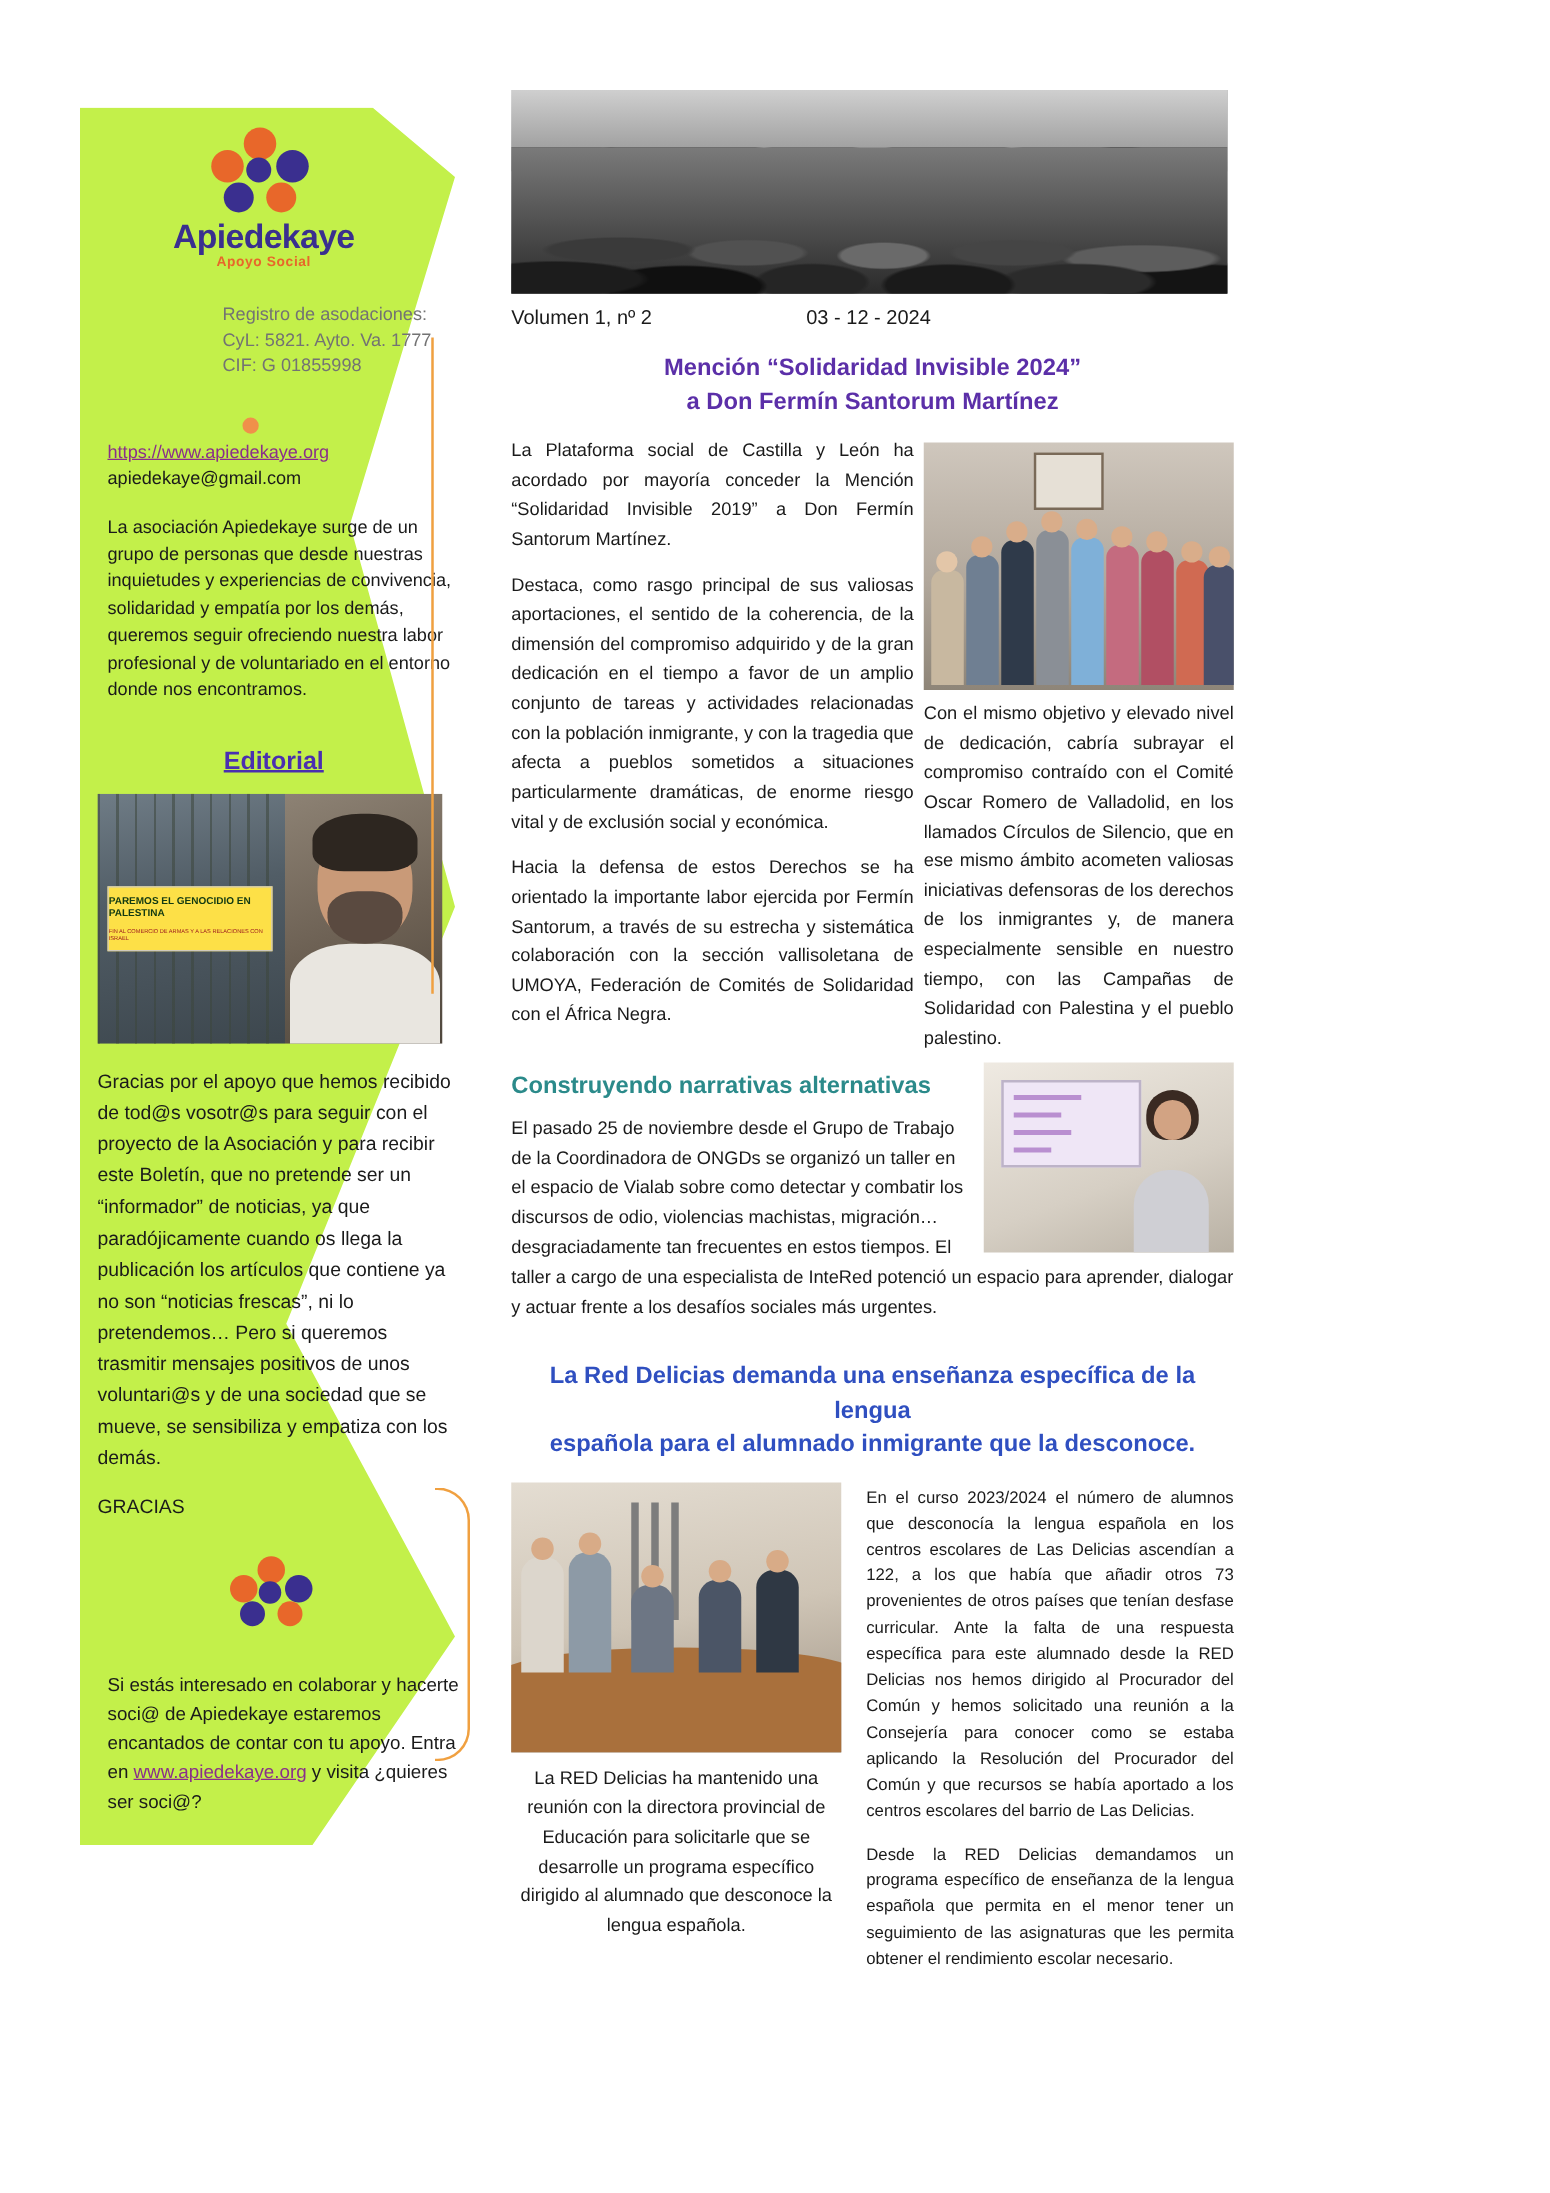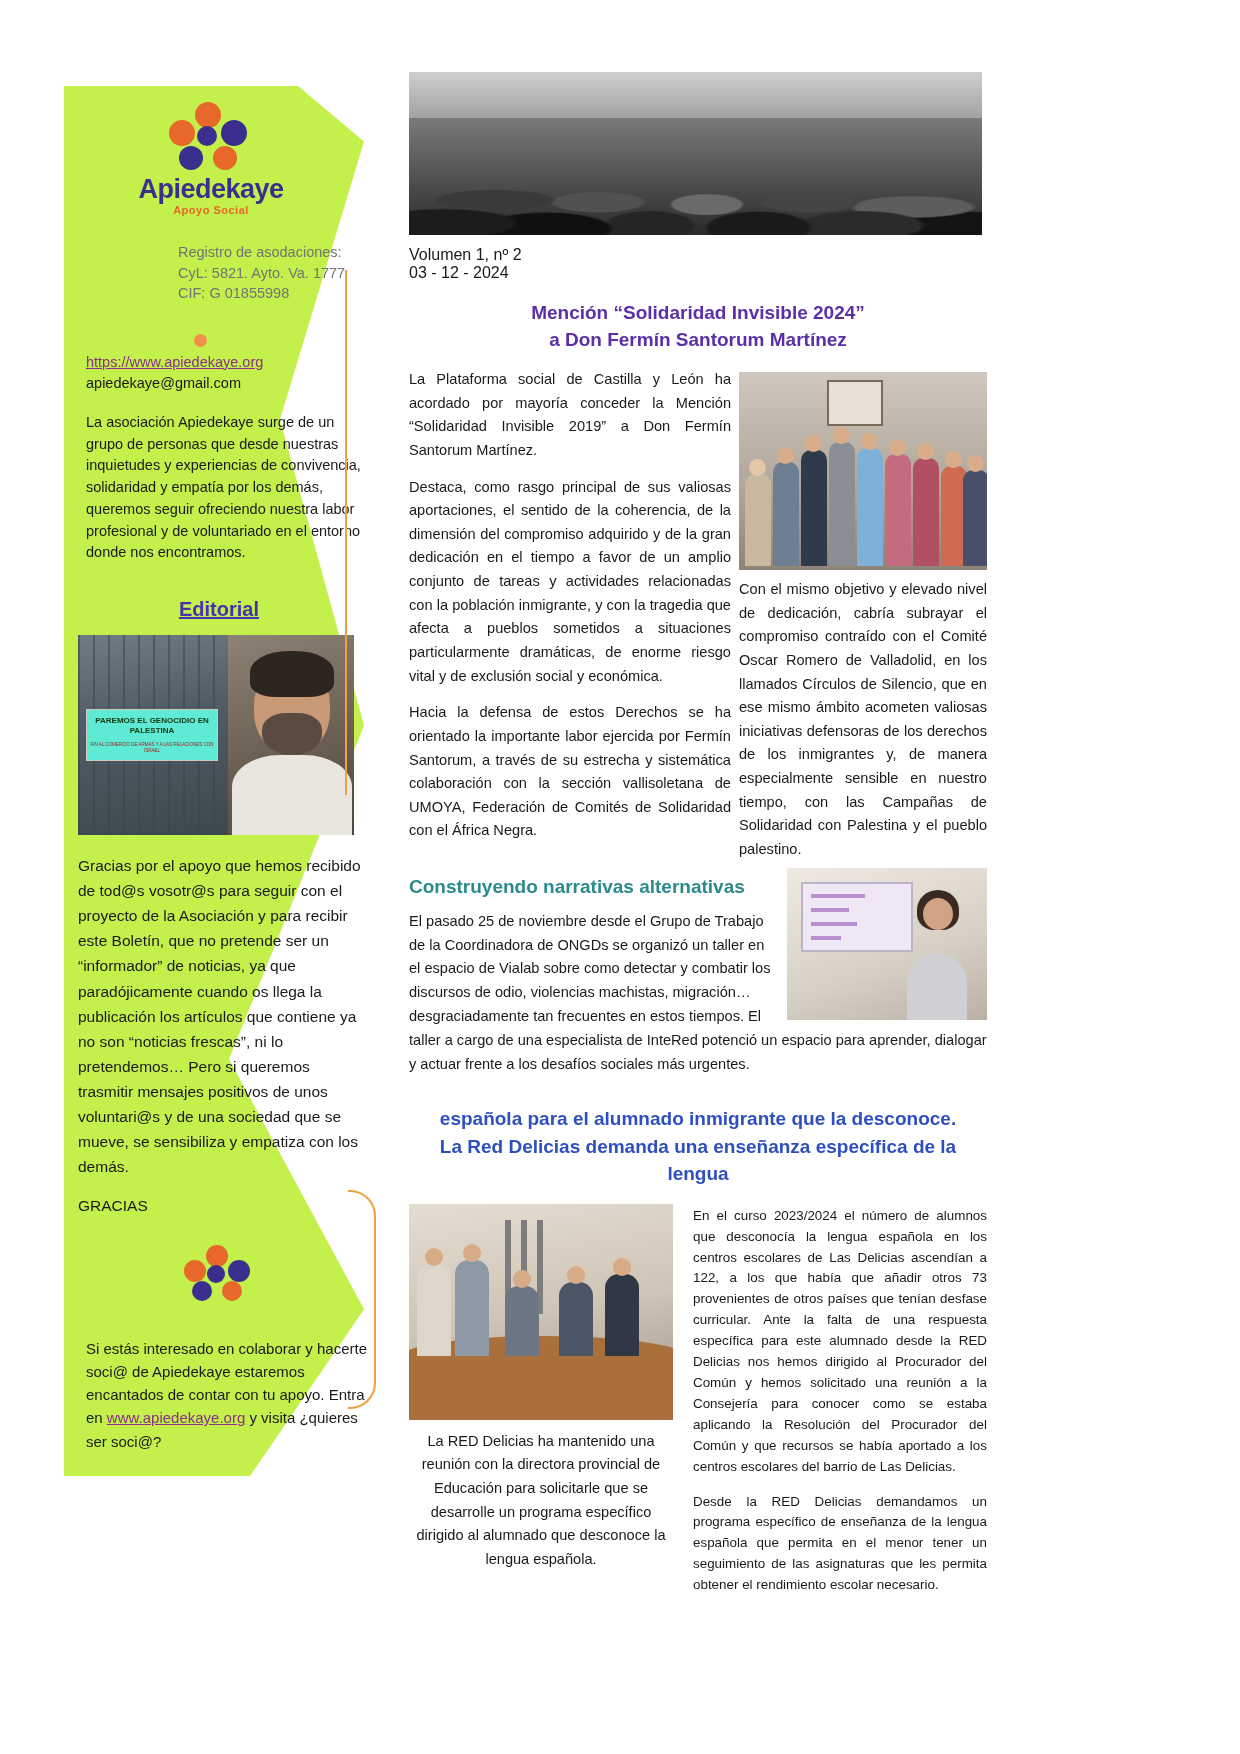--- a/index.html
+++ b/index.html
@@ -127,26 +127,25 @@
   .ed-photo-left {
     position: absolute;
     left: 0; top: 0;
     width: 150px; height: 200px;
     background: linear-gradient(170deg, #6f7c86 0%, #515d66 40%, #3d474e 100%);
   }
   .ed-banner {
     position: absolute;
     left: 8px; top: 74px;
     width: 132px; height: 52px;
-    background: #5eead4;
+    background: #fde047;
     border: 1px solid #cfcabc;
     font-size: 8px;
     color: #123a12;
     font-weight: bold;
-    text-align: center;
     padding-top: 6px;
     box-sizing: border-box;
     line-height: 1.2;
   }
   .ed-banner .b2 {
     display: block;
     font-size: 4.5px;
     color: #a02020;
     font-weight: normal;
     margin-top: 7px;
@@ -275,21 +274,20 @@
     left: 409px;
     top: 246px;
     width: 578px;
     z-index: 2;
   }
   .volume-row {
     display: flex;
     font-size: 16px;
     color: #1a1a1a;
     margin-bottom: 18px;
-    flex-direction: column;
   }
   .volume-row .vol { width: 236px; }
 
   .headline {
     text-align: center;
     font-size: 19px;
     font-weight: bold;
     color: #5b2fa8;
     line-height: 1.42;
     margin-bottom: 14px;
@@ -622,22 +620,22 @@
         <div class="speaker-hair"></div>
         <div class="speaker-head"></div>
       </div>
       <div class="sec2-body">
         <p>El pasado 25 de noviembre desde el Grupo de Trabajo de la Coordinadora de ONGDs  se organizó un taller en el espacio de Vialab sobre como detectar y combatir los discursos de odio, violencias machistas, migración… desgraciadamente tan frecuentes en estos tiempos. El taller a cargo de una especialista de InteRed potenció un espacio para aprender, dialogar y actuar frente a los desafíos sociales más urgentes.</p>
       </div>
     </div>
 
     <div class="section3">
       <div class="sec3-title">
+        <div>La Red Delicias demanda una enseñanza específica de la lengua</div>
         <div>española para el alumnado inmigrante que la desconoce.</div>
-        <div>La Red Delicias demanda una enseñanza específica de la lengua</div>
       </div>
 
       <div class="sec3-wrap">
         <div class="sec3-left">
           <div class="sec3-photo">
             <span class="flagpole" style="left:96px;"></span>
             <span class="flagpole" style="left:112px;"></span>
             <span class="flagpole" style="left:128px;"></span>
             <div class="table-top"></div>
             <span class="person3" style="left:8px;height:92px;background:#dcd6cc;">

